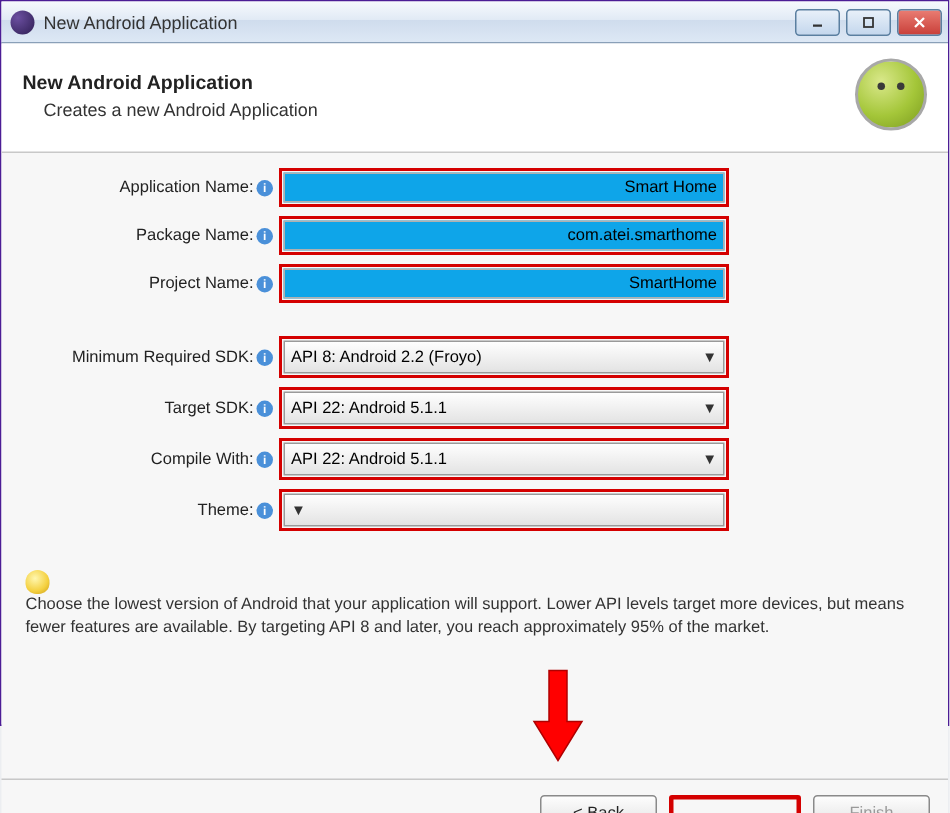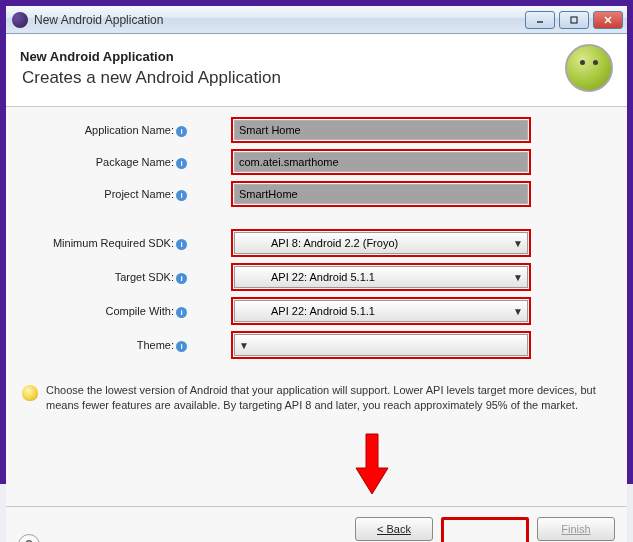--- a/index.html
+++ b/index.html
@@ -7,21 +7,21 @@
   font-family: Tahoma, "Segoe UI", sans-serif;
   font-size: 11px;
   background: #eceef1;
   width: 633px;
   height: 542px;
   overflow: hidden;
 }
 .window {
   width: 633px;
   height: 484px;
-  border: 6px solid #4c1d95;
+  border: 1px solid #4c1d95;
   background: #fff;
 }
 .titlebar {
   height: 28px;
   background: linear-gradient(to bottom, #f6f9fd 0%, #e1eaf5 45%, #cfdced 46%, #dde8f5 100%);
   border-bottom: 1px solid #8aa0b8;
   display: flex;
   align-items: center;
   padding: 0 4px 0 6px;
 }
@@ -53,21 +53,21 @@
 
 .header-panel {
   background: #fff;
   border-bottom: 1px solid #c8c8c8;
   padding: 10px 14px 14px 14px;
   display: flex;
   align-items: center;
 }
 .header-text { flex: 1; }
 .header-text h1 { font-size: 13px; font-weight: bold; color: #222; margin-bottom: 4px; }
-.header-text p { font-size: 17px; color: #333; margin-left: 2px; }
+.header-text p { font-size: 12px; color: #333; margin-left: 14px; }
 .android-icon {
   width: 48px; height: 48px;
   border-radius: 50%;
   border: 2px solid #a8a8a8;
   background: radial-gradient(circle at 35% 30%, #d9e88a, #a4c639 55%, #7a9a1e);
   position: relative;
 }
 .android-icon::before, .android-icon::after {
   content: ""; position: absolute; top: 14px; width: 5px; height: 5px;
   background: #3a3a3a; border-radius: 50%;
@@ -76,21 +76,20 @@
 .android-icon::after { right: 13px; }
 
 .content {
   padding: 10px 10px 6px 10px;
   background: #f7f7f7;
 }
 .form-row {
   display: flex;
   align-items: center;
   margin-bottom: 6px;
-  gap: 40px;
 }
 .form-row .label {
   width: 175px;
   text-align: right;
   padding-right: 4px;
   color: #222;
 }
 .info-icon {
   display: inline-block;
   width: 11px; height: 11px;
@@ -109,40 +108,42 @@
   flex: 1;
   max-width: 300px;
 }
 .text-input {
   width: 100%;
   height: 20px;
   border: 1px solid #b0b0b0;
   padding: 0 4px;
   font-family: inherit;
   font-size: 11px;
-  background: #a3a3a3;
+  background: #0ea5e9;
+  text-align: right;
 }
 .combo {
   width: 100%;
   height: 22px;
   border: 1px solid #9a9a9a;
   background: linear-gradient(to bottom, #fefefe, #e3e3e3);
   display: flex;
   align-items: center;
   padding: 0 4px;
   font-size: 11px;
 }
-.combo .combo-text { flex: 1; margin-left: 32px; }
+.combo .combo-text { flex: 1; }
 .combo .arrow { font-size: 10px; color: #333; }
 
 .spacer { height: 16px; }
 
 .hint-box {
   display: flex;
   padding: 2px 6px 6px 6px;
+  flex-direction: column;
 }
 .bulb {
   width: 16px; height: 16px;
   margin-right: 8px;
   margin-top: 2px;
   background: radial-gradient(circle at 40% 35%, #fff7b0, #f4d03f 60%, #c89a1a);
   border-radius: 50% 50% 45% 45%;
   flex-shrink: 0;
 }
 .hint-text { color: #333; line-height: 1.4; }

